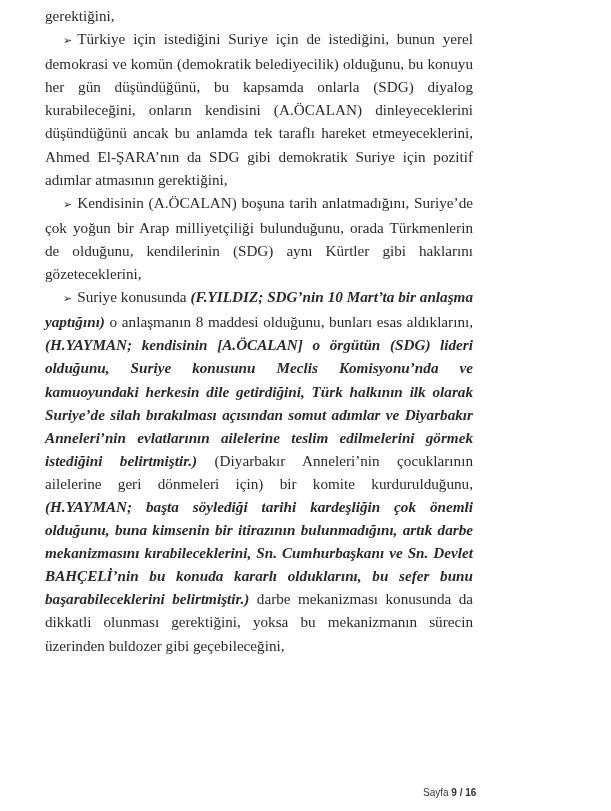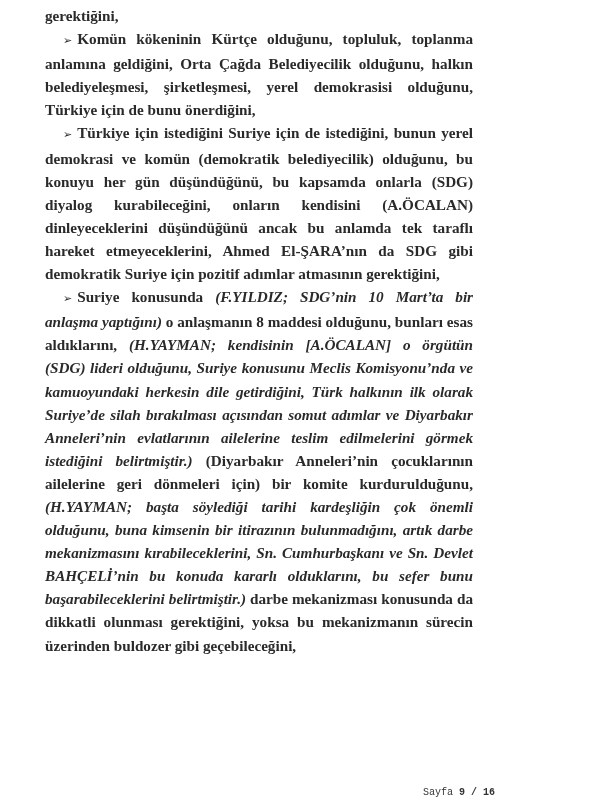--- a/index.html
+++ b/index.html
@@ -4,46 +4,46 @@
 <style>
   html, body { margin: 0; padding: 0; background: #ffffff; }
   body { width: 611px; height: 811px; overflow: hidden; position: relative; }
   .page {
     position: absolute; left: 45px; top: 4px; width: 428px;
     font-family: "Liberation Serif", serif; font-size: 15.2px; line-height: 23.1px;
     color: #2a2a2a; text-align: justify;
   }
   .para { margin: 0; text-indent: 18px; }
   .para.noindent { text-indent: 0; }
-  .b { font-weight: bold; }
+  .b { font-weight: normal; }
   .bi { font-weight: bold; font-style: italic; }
   .n { font-weight: normal; }
   .bullet { font-size: 11px; margin-right: 5px; display: inline-block; text-indent: 0; }
   .footer {
     position: absolute; left: 423px; top: 787px; width: 50px; text-align: center;
-    font-family: Liberation Mono, monospace; font-size: 10px; color: #333; white-space: nowrap;
+    font-family: Liberation Sans, sans-serif; font-size: 10px; color: #333; white-space: nowrap;
   }
   .footer .num { font-weight: bold; }
 </style>
 </head>
 <body>
 
 <div class="page">
   <p class="para noindent">
     <span class="b">gerektiğini,</span>
   </p>
 
-  <p class="para">
-    <span class="bullet">➢</span><span class="b">Komün kökeninin Kürtçe olduğunu, topluluk, toplanma anlamına geldiğini, Orta Çağda Belediyecilik olduğunu, halkın belediyeleşmesi, şirketleşmesi, yerel demokrasisi olduğunu, Türkiye için de bunu önerdiğini,</span>
-  </p>
 
   <p class="para">
     <span class="bullet">➢</span><span class="b">Türkiye için istediğini Suriye için de istediğini, bunun yerel demokrasi ve komün (demokratik belediyecilik) olduğunu, bu konuyu her gün düşündüğünü, bu kapsamda onlarla (SDG) diyalog kurabileceğini, onların kendisini (A.ÖCALAN) dinleyeceklerini düşündüğünü ancak bu anlamda tek taraflı hareket etmeyeceklerini, Ahmed El-ŞARA’nın da SDG gibi demokratik Suriye için pozitif adımlar atmasının gerektiğini,</span>
   </p>
 
+  <p class="para">
+    <span class="bullet">➢</span><span class="n">Kendisinin (A.ÖCALAN) boşuna tarih anlatmadığını, Suriye’de çok yoğun bir Arap milliyetçiliği bulunduğunu, orada Türkmenlerin de olduğunu, kendilerinin (SDG) aynı Kürtler gibi haklarını gözeteceklerini,</span>
+  </p>
 
 
   <p class="para">
     <span class="bullet">➢</span><span class="b">Suriye konusunda </span><span class="bi">(F.YILDIZ; SDG’nin 10 Mart’ta bir anlaşma yaptığını)</span><span class="b"> o anlaşmanın 8 maddesi olduğunu, bunları esas aldıklarını, </span><span class="bi">(H.YAYMAN; kendisinin [A.ÖCALAN] o örgütün (SDG) lideri olduğunu, Suriye konusunu Meclis Komisyonu’nda ve kamuoyundaki herkesin dile getirdiğini, Türk halkının ilk olarak Suriye’de silah bırakılması açısından somut adımlar ve Diyarbakır Anneleri’nin evlatlarının ailelerine teslim edilmelerini görmek istediğini belirtmiştir.)</span><span class="b"> (Diyarbakır Anneleri’nin çocuklarının ailelerine geri dönmeleri için) bir komite kurdurulduğunu, </span><span class="bi">(H.YAYMAN; başta söylediği tarihi kardeşliğin çok önemli olduğunu, buna kimsenin bir itirazının bulunmadığını, artık darbe mekanizmasını kırabileceklerini, Sn. Cumhurbaşkanı ve Sn. Devlet BAHÇELİ’nin bu konuda kararlı olduklarını, bu sefer bunu başarabileceklerini belirtmiştir.)</span><span class="b"> darbe mekanizması konusunda da dikkatli olunması gerektiğini, yoksa bu mekanizmanın sürecin üzerinden buldozer gibi geçebileceğini,</span>
   </p>
 
 </div>
 
 <div class="footer">
   <span>Sayfa</span>

